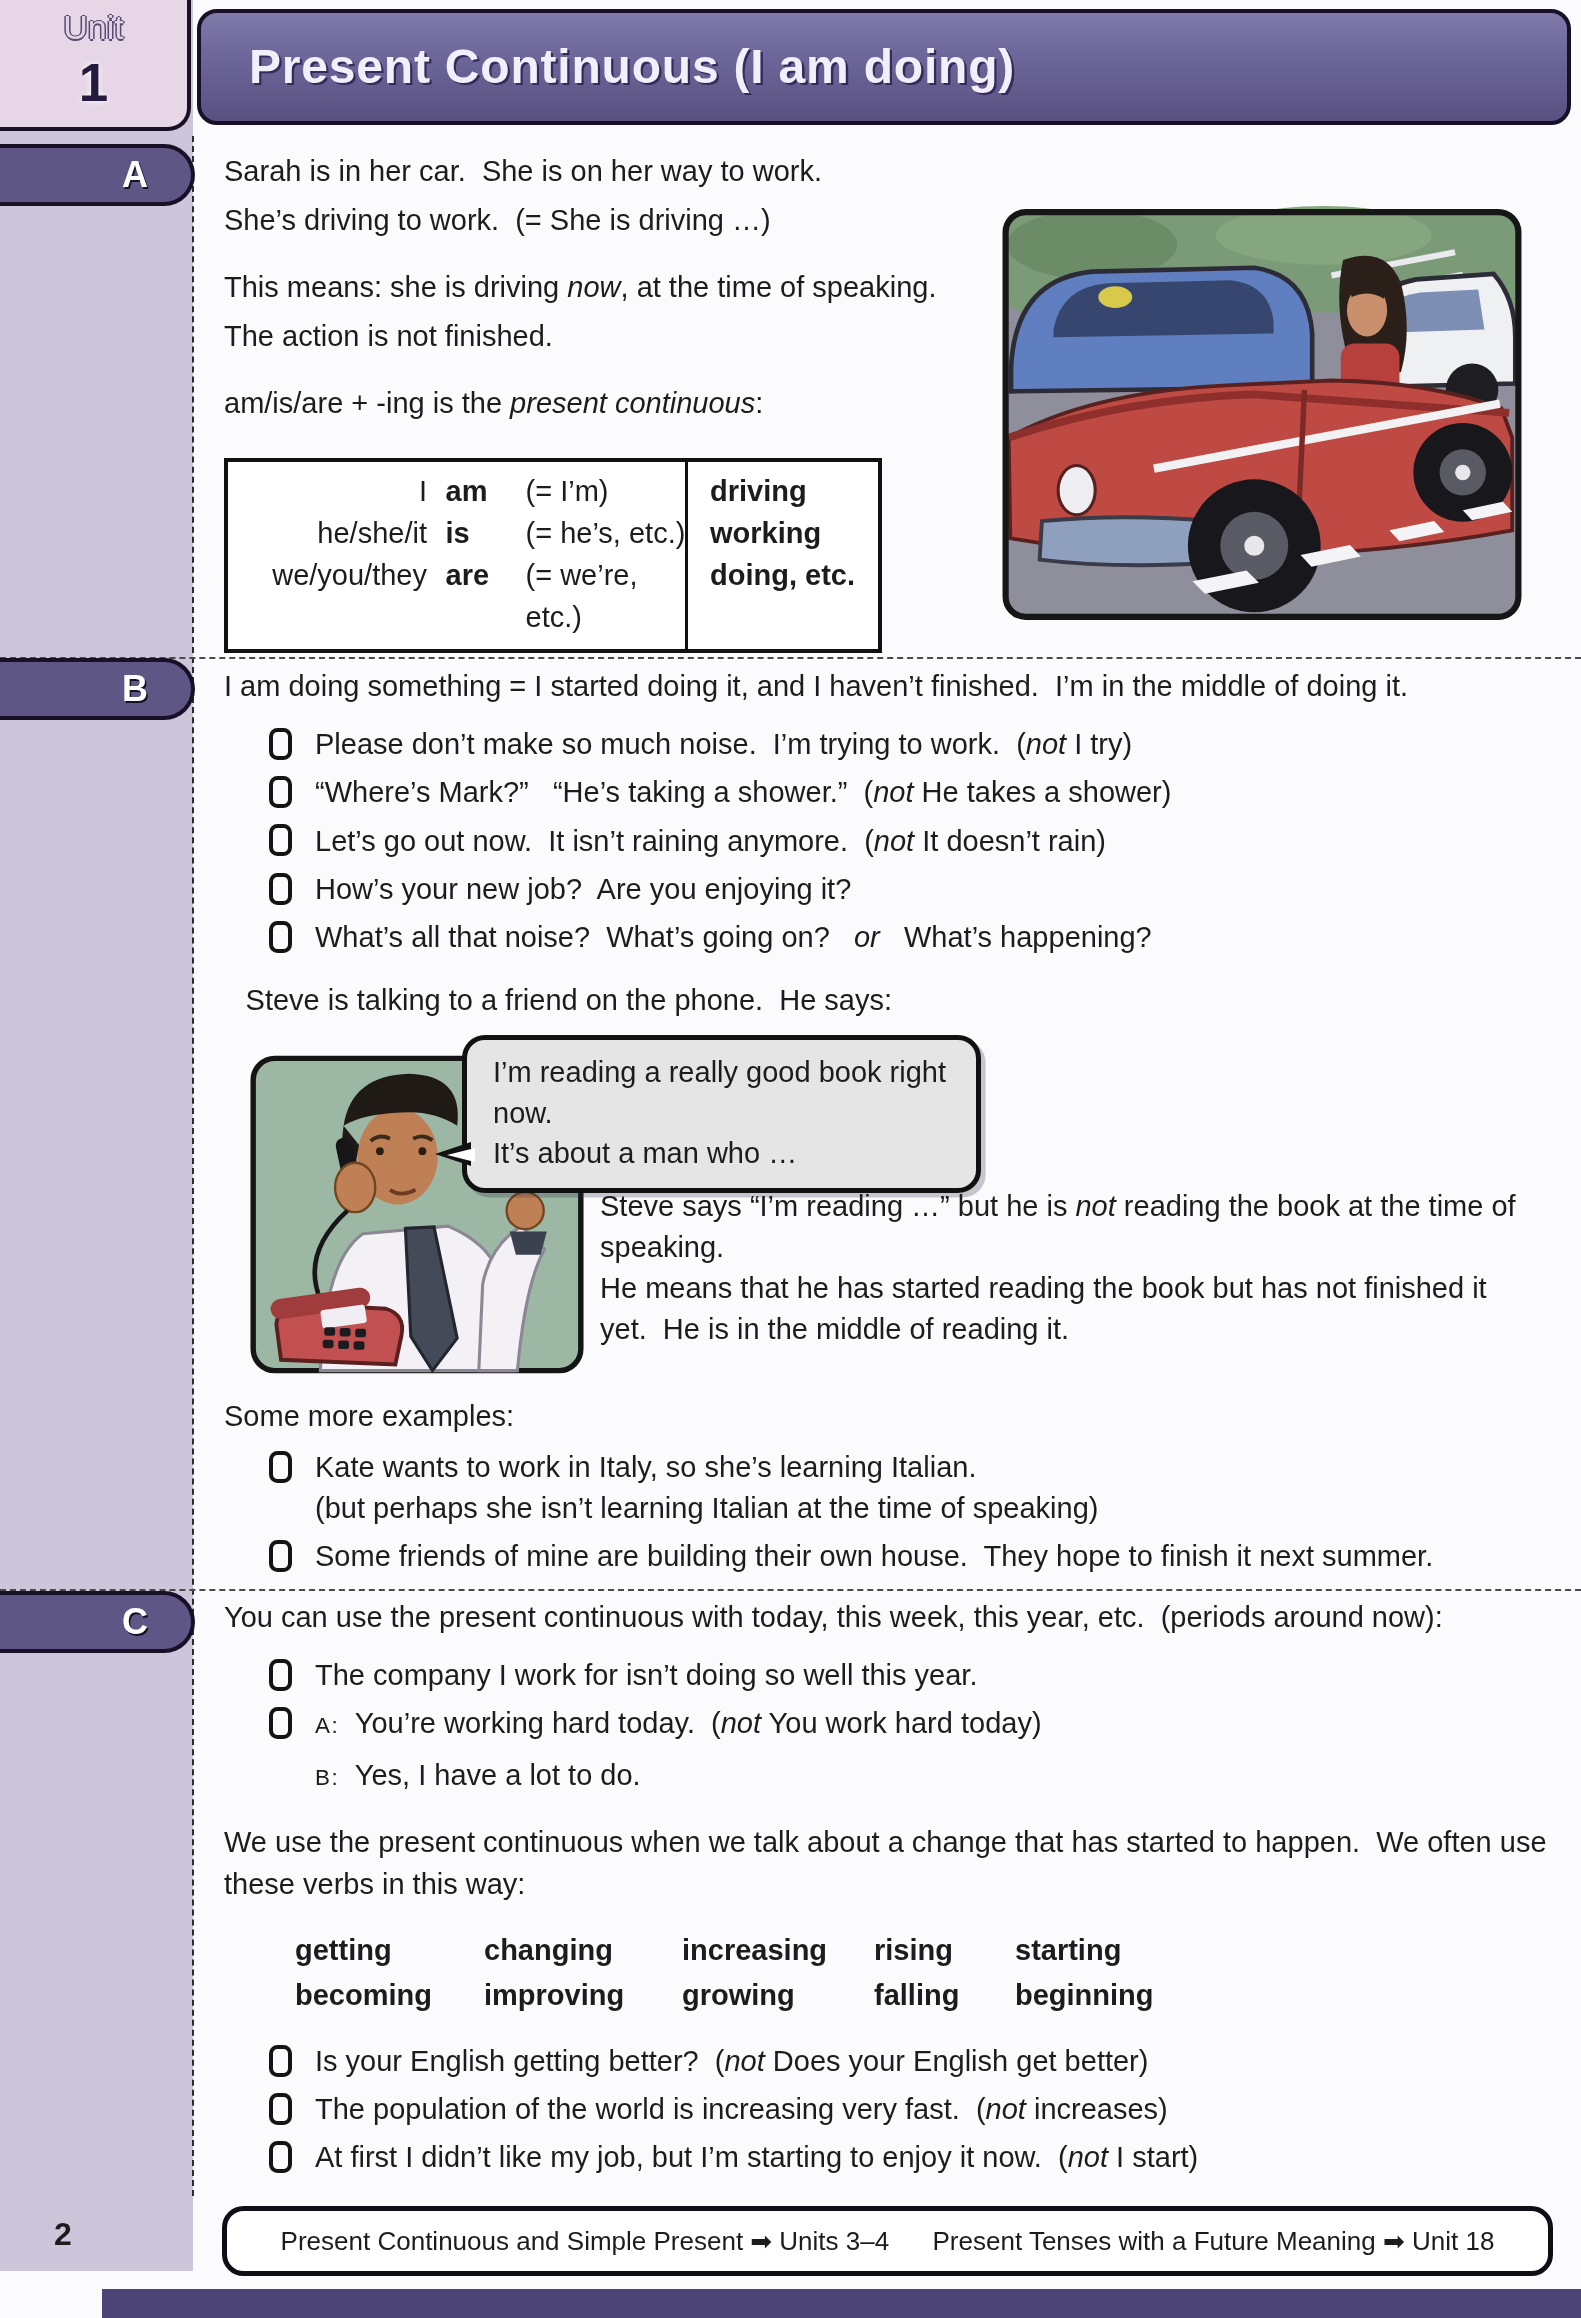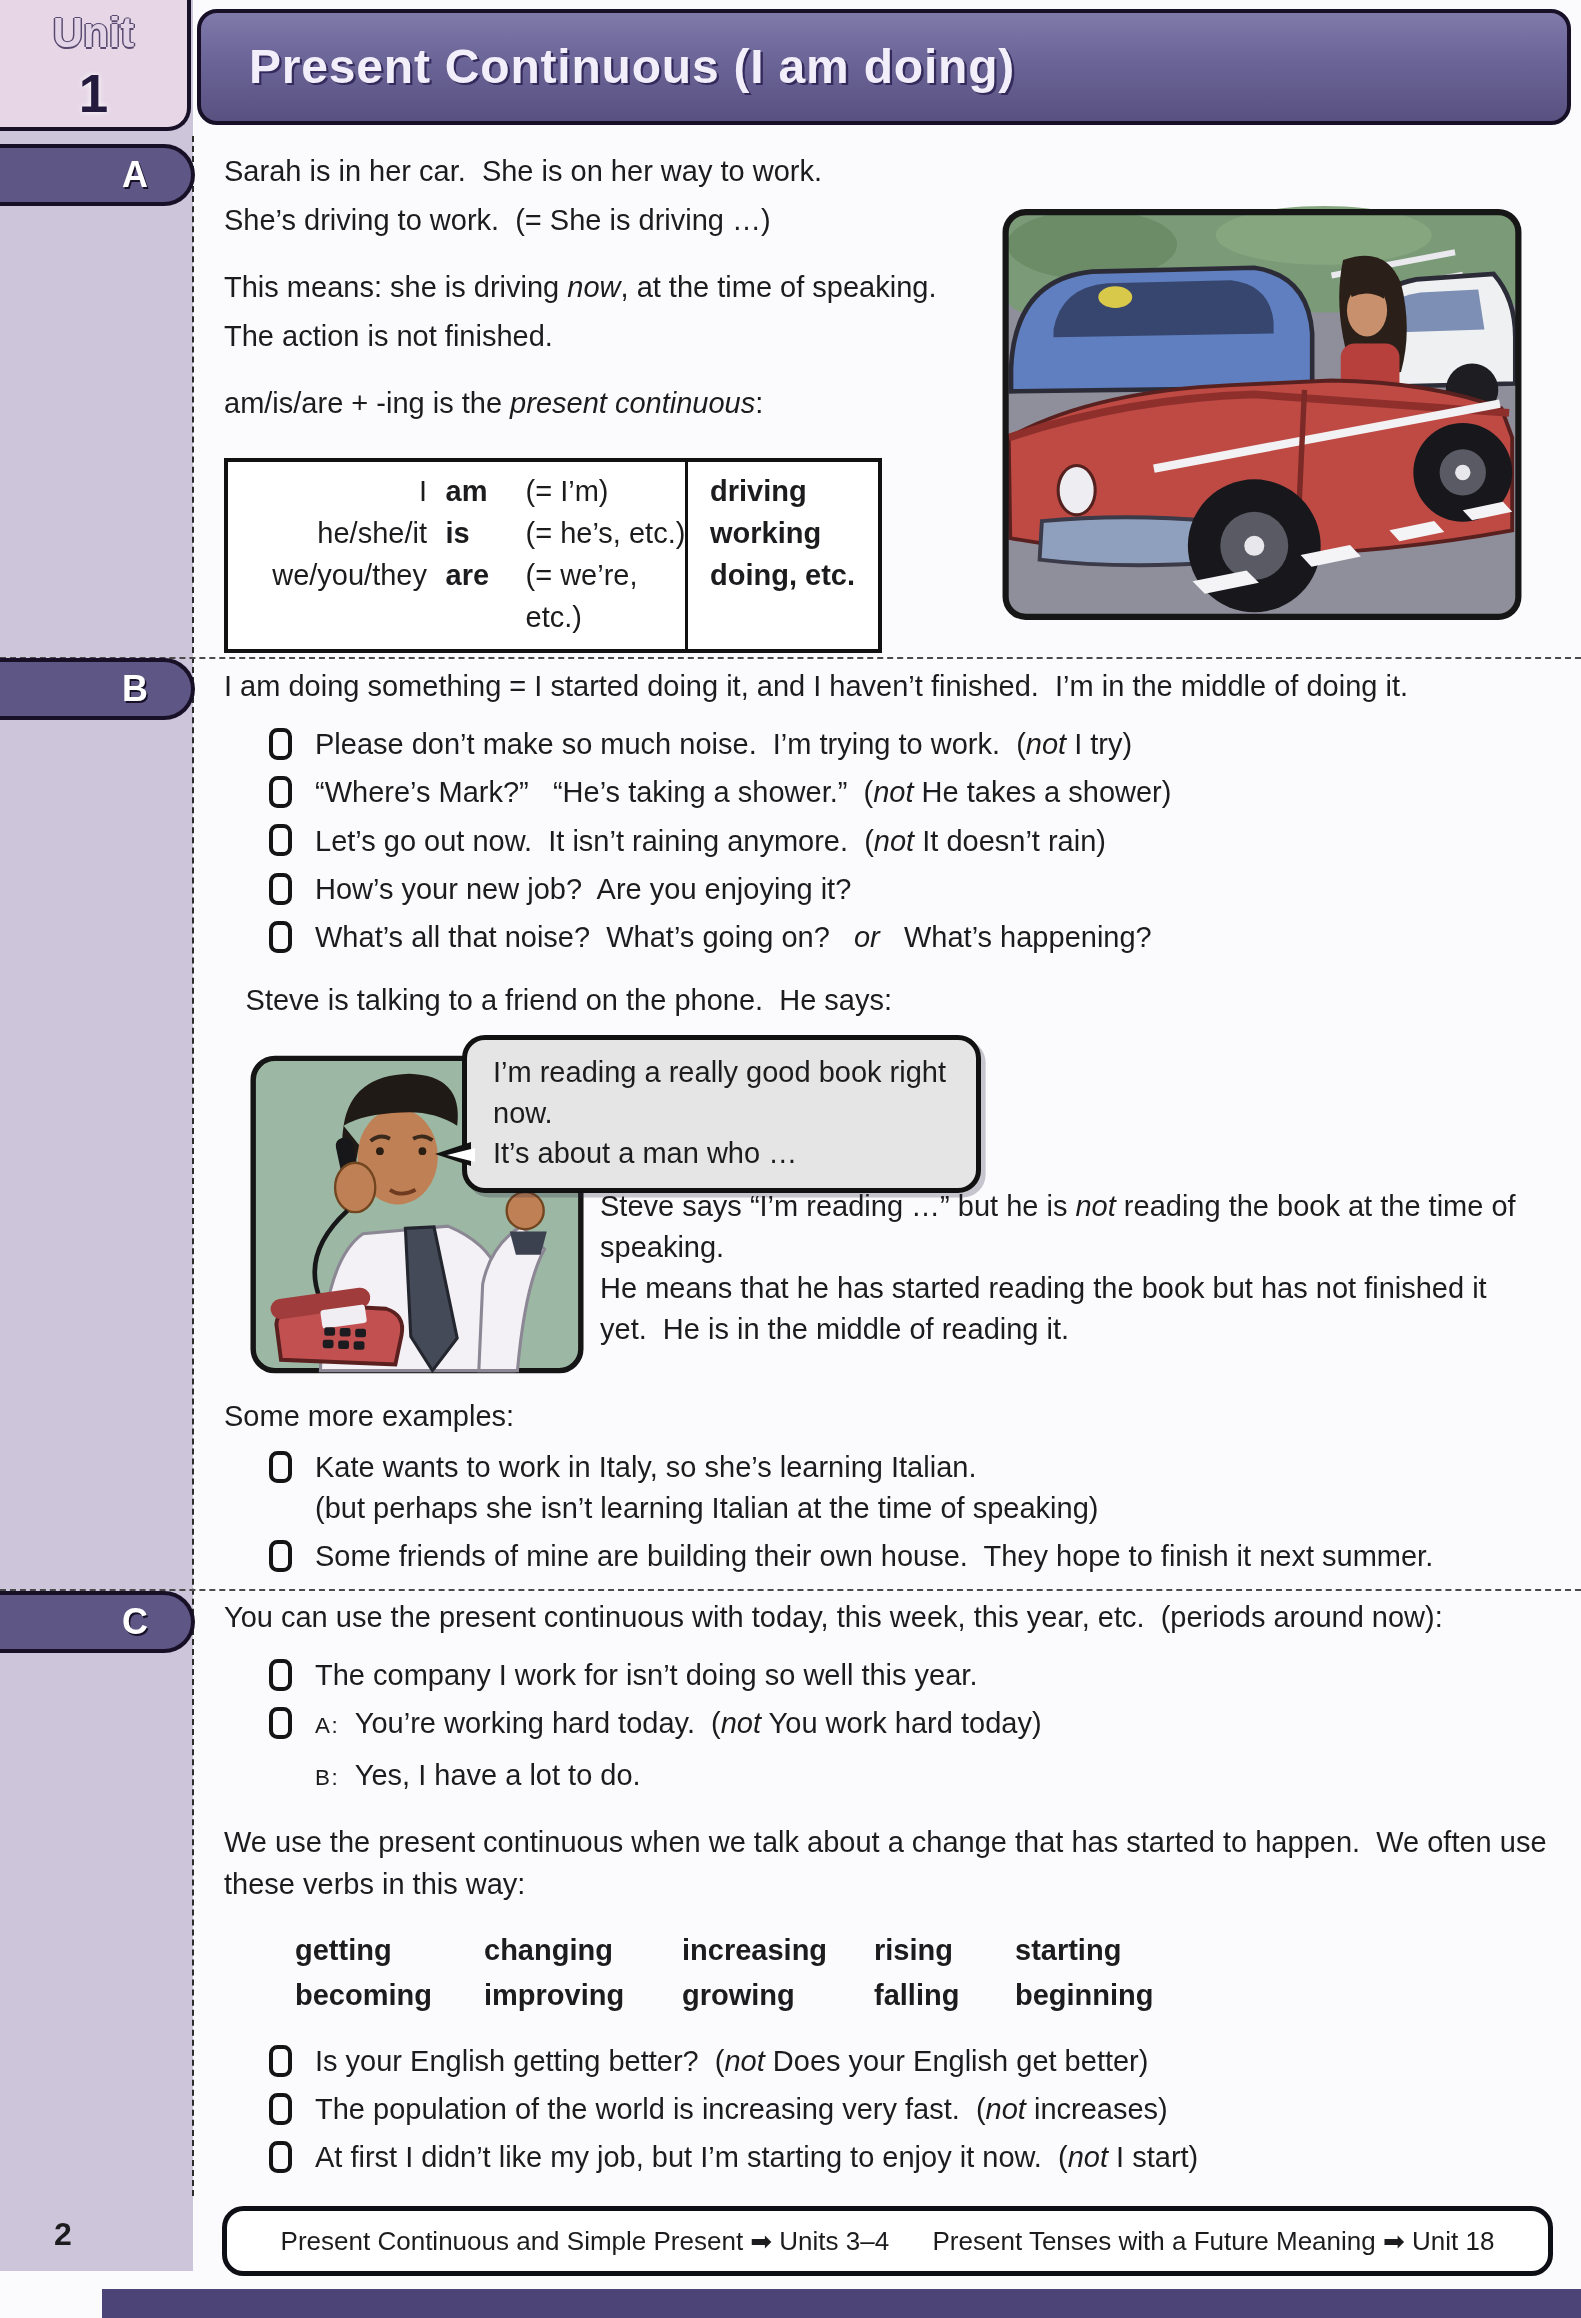--- a/index.html
+++ b/index.html
@@ -15,21 +15,21 @@
   .r-sc{font-size:22.4px;letter-spacing:1.5px;}
 
   
   .sidebar{position:absolute;left:0;top:0;width:193px;height:2271px;background:#cdc5da;}
   .unit-box{
     position:absolute;left:0;top:0;width:191px;height:131px;background:#e6d6e6;
     border-right:4.6px solid #171027;border-bottom:4.6px solid #171027;border-radius:0 0 23px 0;
     box-sizing:border-box;text-align:center;
   }
   .unit-word{
-    font-size:42px;font-weight:700;color:#e3d3e7;margin-top:3.1px;
+    font-size:34px;font-weight:400;color:#e3d3e7;margin-top:3.1px;
     text-shadow:1.5px 0 0 #57496f,-1.5px 0 0 #57496f,0 1.5px 0 #57496f,0 -1.5px 0 #57496f;
   }
   .unit-num{
     font-size:53px;font-weight:700;color:#241a3d;line-height:1;margin-top:4.6px;
     text-shadow:0 0 6.2px #ffffff;
   }
 
   
   .titlebar{
     position:absolute;left:197px;top:9.3px;width:1374px;height:116px;box-sizing:border-box;

